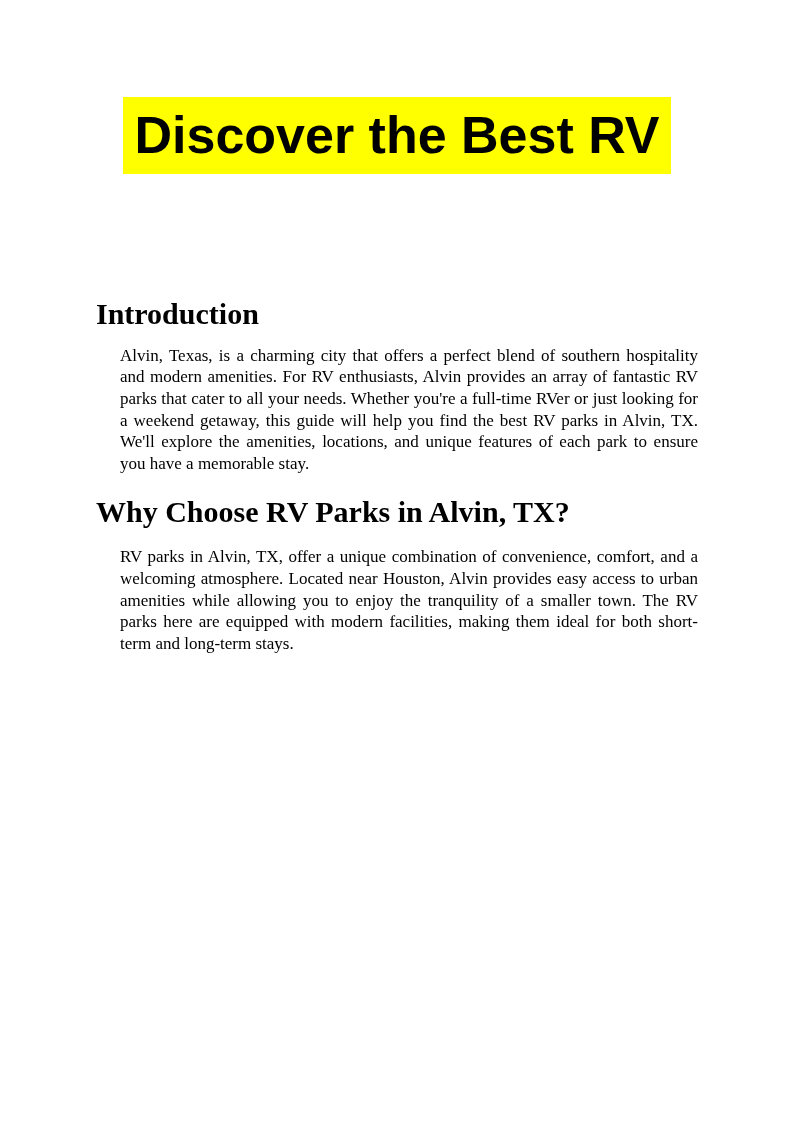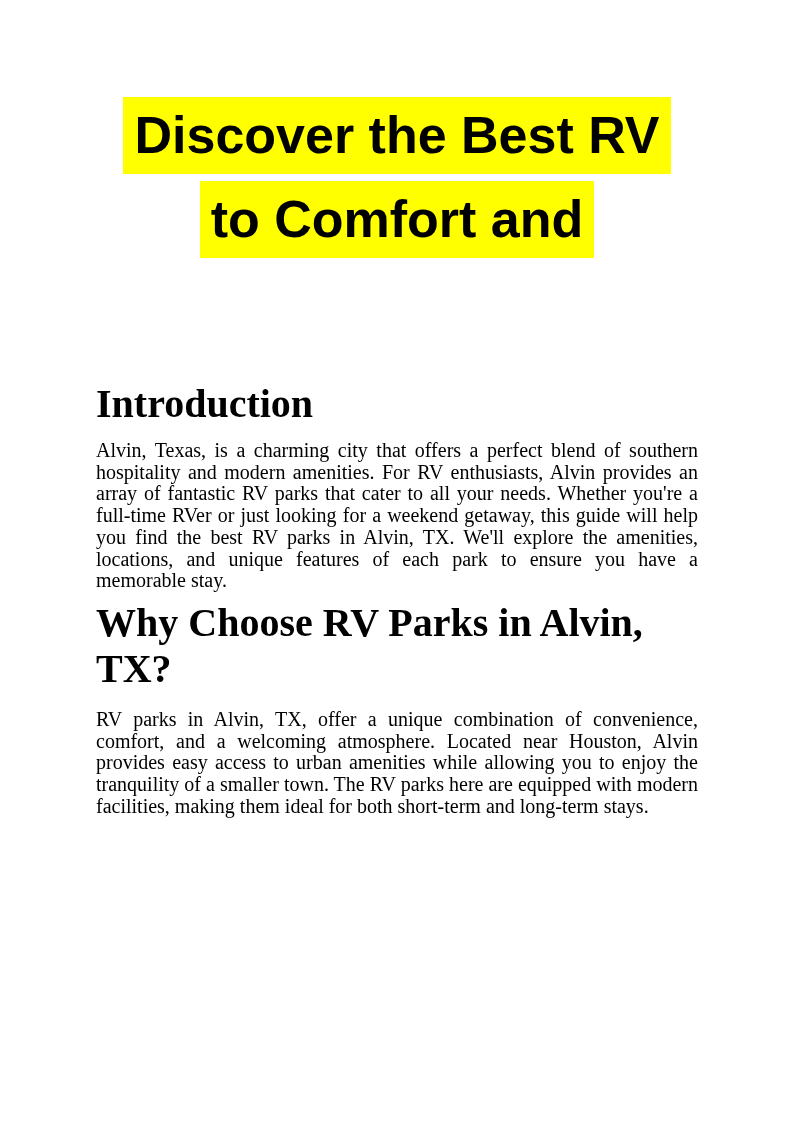--- a/index.html
+++ b/index.html
@@ -15,64 +15,63 @@
     height: 1123px;
     background: var(--page-bg);
     overflow: hidden;
     color: var(--text-color);
   }
   .title-block {
     padding-top: 97px;
     display: flex;
     flex-direction: column;
     align-items: center;
-    gap: 7px;
   }
   .title-line {
     display: inline-block;
     font-family: "Liberation Sans", sans-serif;
     font-weight: bold;
     font-size: 52px;
     line-height: 61px;
     color: var(--text-color);
     background: var(--highlight-color);
     padding: 8px 11px;
     white-space: nowrap;
   }
   .content {
     margin: 0 96px;
     font-family: "Liberation Serif", serif;
   }
   .heading {
     font-family: "Liberation Serif", serif;
     font-weight: bold;
-    font-size: 40px;
+    font-size: 30px;
     line-height: 1.15;
     color: var(--text-color);
   }
   .section-intro .heading { margin-top: 123px; }
-  .section-why .heading { margin-top: 8px; }
+  .section-why .heading { margin-top: 20px; }
   .body-text {
     font-family: "Liberation Serif", serif;
-    font-size: 20px;
+    font-size: 17px;
     line-height: 21.7px;
     text-align: justify;
     color: var(--text-color);
+    margin-left: 24px;
   }
   .section-intro .body-text { margin-top: 13px; }
   .section-why .body-text { margin-top: 17px; }
 </style>
 </head>
 <body>
 
 <div class="page">
 
   <header class="title-block">
     <span class="title-line">Discover the Best RV</span>
-    <span class="title-line">to Comfort and</span>
   </header>
 
   <main class="content">
 
     <section class="section-intro">
       <h1 class="heading">Introduction</h1>
       <p class="body-text">Alvin, Texas, is a charming city that offers a perfect blend of southern hospitality and modern amenities. For RV enthusiasts, Alvin provides an array of fantastic RV parks that cater to all your needs. Whether you're a full-time RVer or just looking for a weekend getaway, this guide will help you find the best RV parks in Alvin, TX. We'll explore the amenities, locations, and unique features of each park to ensure you have a memorable stay.</p>
     </section>
 
     <section class="section-why">

